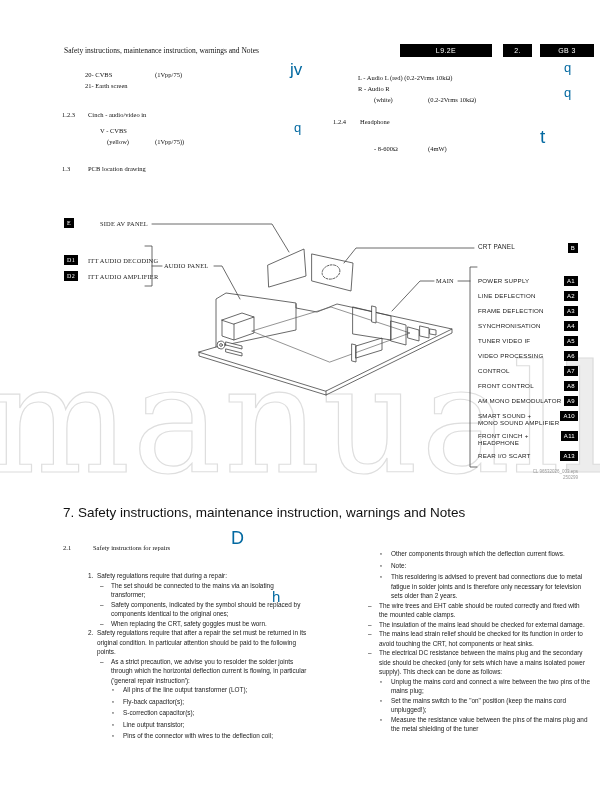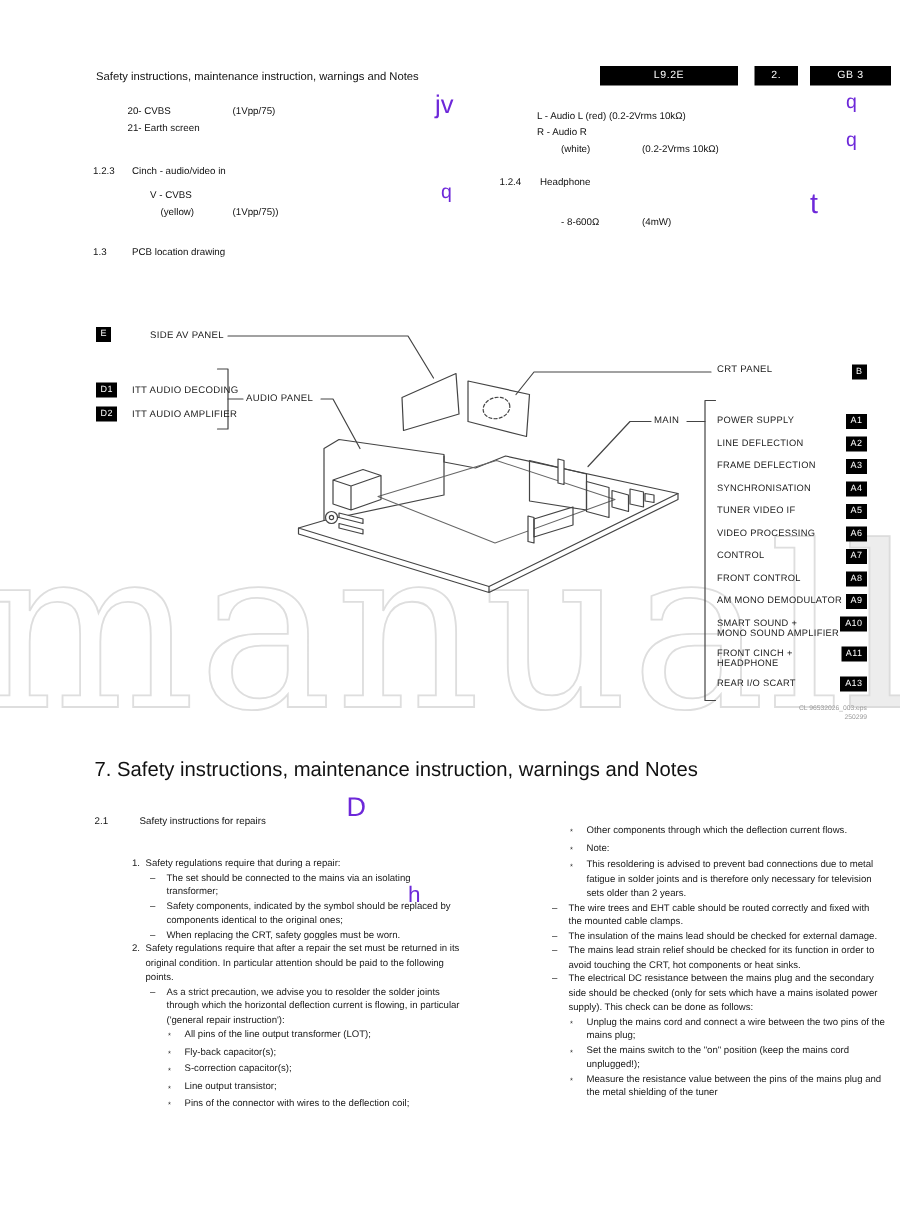--- a/index.html
+++ b/index.html
@@ -5,27 +5,27 @@
   html,body{margin:0;padding:0;background:#fff;}
   .page{position:relative;width:600px;height:806px;background:#fff;overflow:hidden;
         font-family:"Liberation Sans",sans-serif;color:#111;}
   .t{position:absolute;white-space:pre;line-height:1.15;}
   .f65{font-size:6.5px;} .f75{font-size:7.5px;}
   .badge{position:absolute;background:#000;color:#fff;font-size:7px;height:13px;
          display:flex;align-items:center;justify-content:center;letter-spacing:.4px;}
   .tag{background:#000;color:#fff;font-size:6px;padding:1.5px 3px;line-height:7px;
        letter-spacing:.3px;display:inline-block;}
   .dlabel{position:absolute;font-size:6.4px;letter-spacing:.2px;color:#222;white-space:pre;}
-  .stray{position:absolute;color:#6d28d9;}
+  .stray{position:absolute;color:#0369a1;}
   .wm{position:absolute;left:-12px;top:345px;z-index:0;font-family:"DejaVu Serif",serif;
       font-size:150px;line-height:1;letter-spacing:2px;color:transparent;
       -webkit-text-stroke:1.2px #dedede;white-space:pre;}
   .wm .wm2{color:#ededed;-webkit-text-stroke:1.2px #dcdcdc;}
   svg.art{position:absolute;left:0;top:0;z-index:1;}
-  .lay{position:absolute;z-index:2;}
+  .lay{position:absolute;z-index:2;font-family:Liberation Serif, serif;}
   
   .blist{position:absolute;left:478px;top:276px;width:100px;z-index:2;}
   .brow{display:flex;justify-content:space-between;align-items:flex-start;
         margin-bottom:5px;min-height:10px;}
   .brow .blbl{font-size:6.2px;line-height:7px;letter-spacing:.2px;color:#222;padding-top:1px;}
   .brow .blbl span{display:block;}
   .crt-row{position:absolute;left:478px;top:243px;width:100px;display:flex;
            justify-content:space-between;align-items:flex-start;z-index:2;}
   .cap{position:absolute;left:505px;top:469px;width:73px;text-align:right;
        font-size:4.5px;line-height:5.5px;color:#999;z-index:2;}

